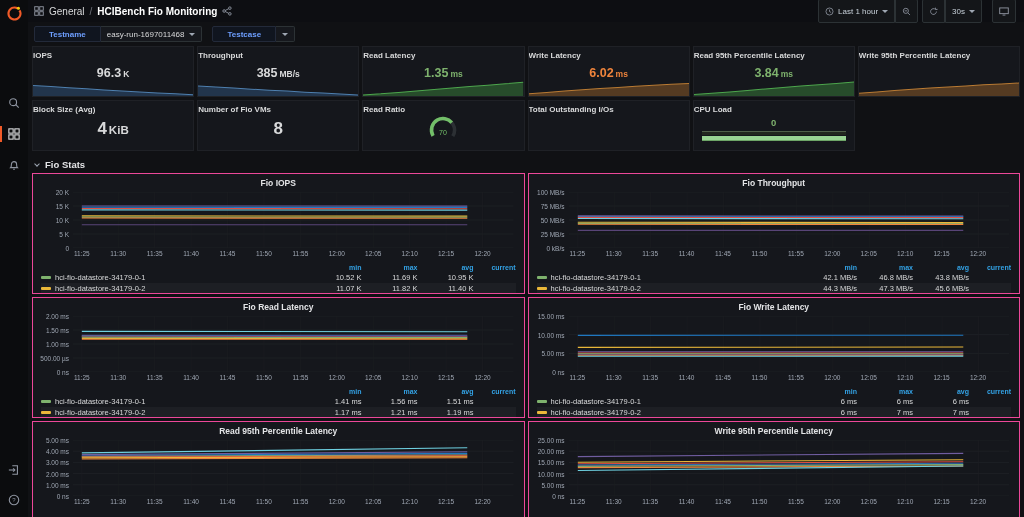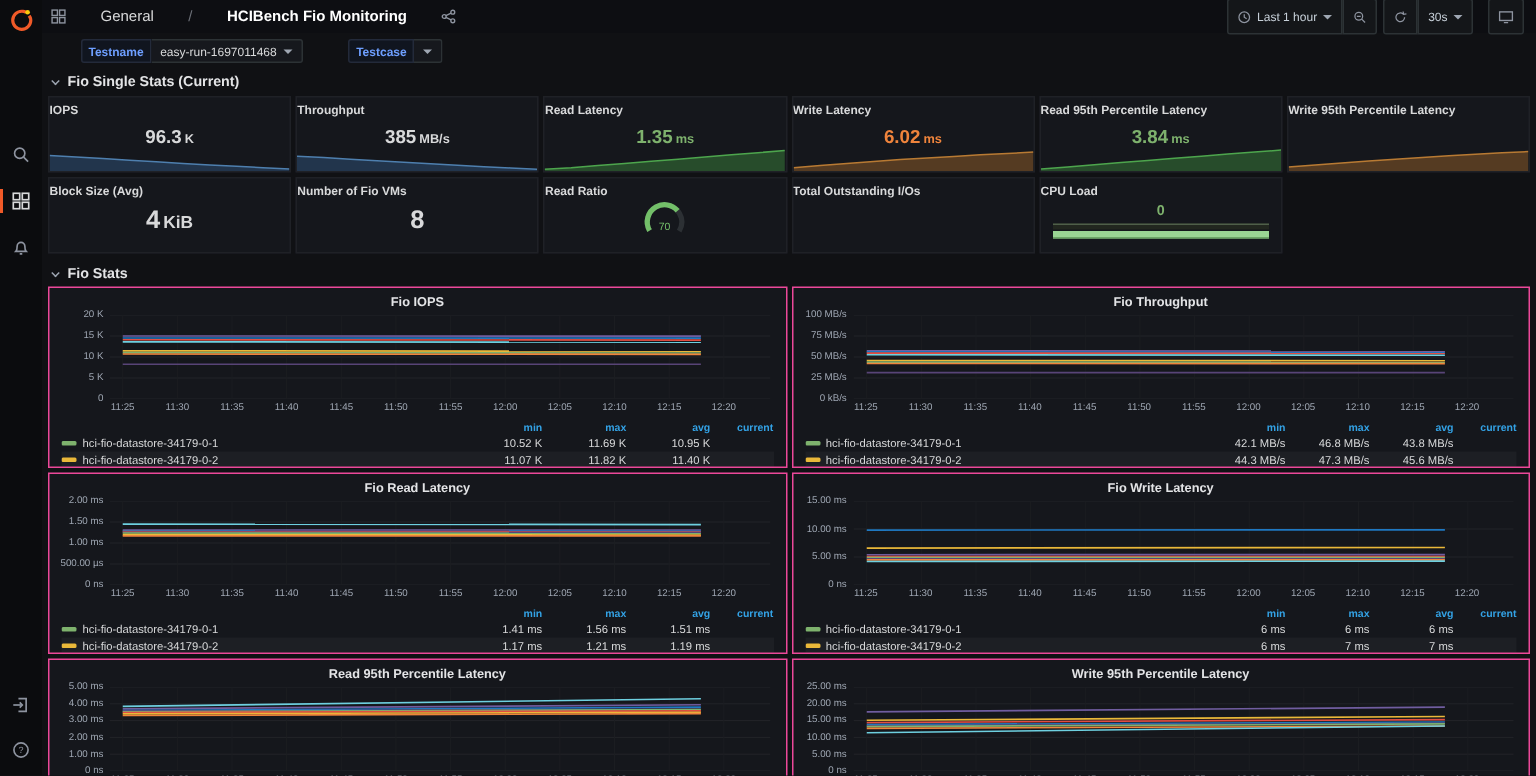--- a/index.html
+++ b/index.html
@@ -13,36 +13,36 @@
   .side-nav { margin-top:66px; display:flex; flex-direction:column; gap:9px; }
   .s-item { width:28px; height:22px; display:flex; align-items:center; justify-content:center; position:relative; cursor:pointer; }
   .s-item.active::before { content:""; position:absolute; left:0; top:3px; bottom:3px; width:2px; background:#f05a28; }
   .side-bottom { position:absolute; bottom:6px; left:0; display:flex; flex-direction:column; gap:8px; width:28px; }
   .icon-stroke { stroke:#8e94a0; fill:none; stroke-width:1.3; }
   .active .icon-stroke { stroke:#d8d9da; }
 
   
   .main { flex:1; display:flex; flex-direction:column; }
   .topnav { height:22px; display:flex; align-items:center; justify-content:space-between; padding:0 8px 0 6px; background:#0d0e12; }
-  .breadcrumb { display:flex; align-items:center; gap:23px; font-size:10px; }
+  .breadcrumb { display:flex; align-items:center; gap:5px; font-size:10px; }
   .bc-section { color:#d8d9da; cursor:pointer; }
   .bc-sep { color:#6c7078; }
   .bc-title { color:#ffffff; font-weight:bold; cursor:pointer; }
   .controls { display:flex; align-items:center; gap:4px; }
   .btn { display:inline-flex; align-items:center; gap:4px; background:#141619; border:1px solid #2c3235;
     color:#c7d0d9; font-size:8px; height:24px; padding:0 6px; border-radius:2px; cursor:pointer; }
   .btn.joined-l { border-top-right-radius:0; border-bottom-right-radius:0; }
   .btn.joined-r { border-top-left-radius:0; border-bottom-left-radius:0; margin-left:-4px; }
   .caret { width:0; height:0; border-left:3px solid transparent; border-right:3px solid transparent; border-top:3px solid #9fa7b3; display:inline-block; }
 
   
   .vars-row { display:flex; align-items:center; gap:10px; padding:4px 6px 3px 6px; }
   .var-group { display:flex; align-items:center; }
   .var-label { background:#10151f; border:1px solid #232a3a; color:#6e9fff; font-size:8px; font-weight:bold;
-    height:16px; display:flex; align-items:center; padding:0 4px; border-radius:2px 0 0 2px;margin-left:20px; }
+    height:16px; display:flex; align-items:center; padding:0 14px; border-radius:2px 0 0 2px; }
   .var-value { background:#16181d; border:1px solid #2c3235; border-left:none; color:#d8d9da; font-size:8px;
     height:16px; display:flex; align-items:center; gap:5px; padding:0 6px; border-radius:0 2px 2px 0; cursor:pointer; }
 
   
   .section-header { display:flex; align-items:center; padding:4px 7px 3px 7px; font-size:9.5px; font-weight:bold; color:#e3e4e6; cursor:pointer; }
   .chev { width:4px; height:4px; border-right:1px solid #9fa7b3; border-bottom:1px solid #9fa7b3; transform:rotate(45deg); margin-right:6px; margin-bottom:2px; display:inline-block; }
 
   
   .stats-row { display:grid; grid-template-columns:repeat(6,1fr); gap:3px; padding:1px 4px 2px 4px; }
   .stat-panel { background:#15171c; border:1px solid #1f2126; height:51px; position:relative; overflow:hidden; display:flex; flex-direction:column; }
@@ -190,24 +190,20 @@
         </span>
       </div>
       <div class="var-group">
         <span class="var-label">Testcase</span>
         <span class="var-value">
           <span class="caret"></span>
         </span>
       </div>
     </div>
 
-    <div class="section-header">
-      <span class="chev"></span>
-      <span>Fio Single Stats (Current)</span>
-    </div>
 
     <div class="stats-row" id="stats-row1">
         <div class="stat-panel">
           <div class="stat-title">IOPS</div>
           <div class="stat-value" style="color: rgb(216, 217, 218);"><span>96.3</span><span class="unit">K</span></div>
           <svg class="spark" viewBox="0 0 100 18" preserveAspectRatio="none">
             <polygon points="0,18 0.0,7.6 11.1,8.6 22.2,9.7 33.3,10.8 44.4,11.9 55.6,13.0 66.7,14.0 77.8,14.9 88.9,15.8 100.0,16.7 100,18" fill="rgba(51,90,135,0.45)"></polygon>
             <polyline points="0.0,7.6 11.1,8.6 22.2,9.7 33.3,10.8 44.4,11.9 55.6,13.0 66.7,14.0 77.8,14.9 88.9,15.8 100.0,16.7" fill="none" stroke="#4e7fae" stroke-width="1"></polyline>
           </svg>
         </div>

